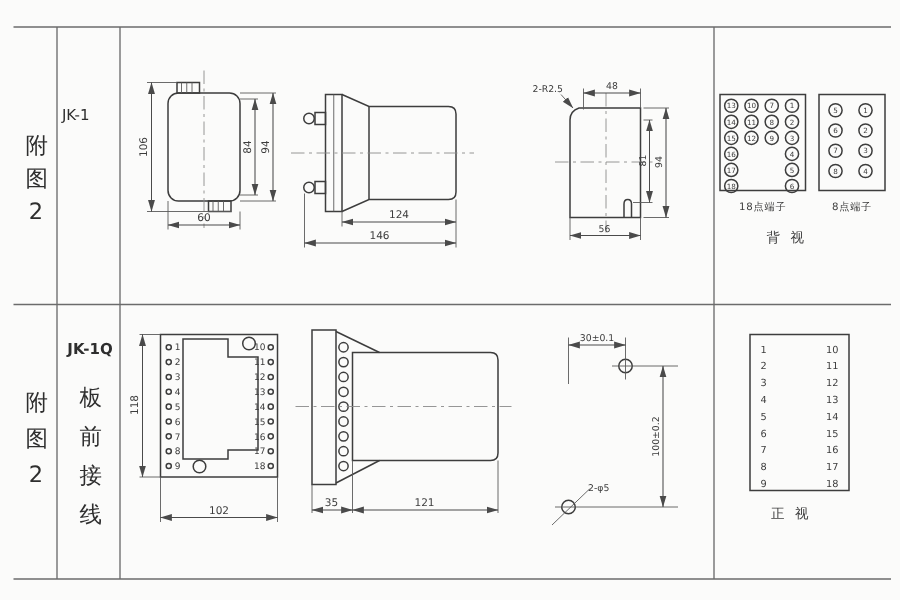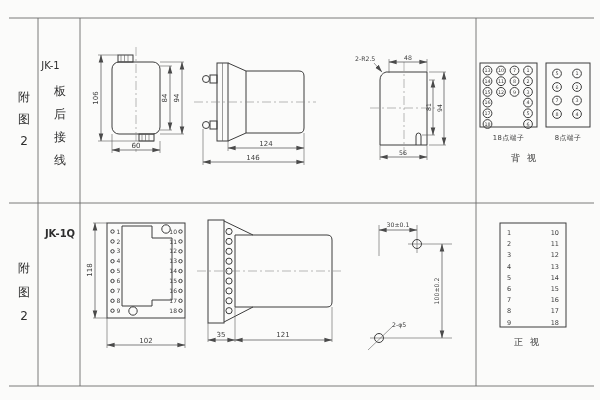--- a/index.html
+++ b/index.html
@@ -5,21 +5,21 @@
   html,body{margin:0;padding:0;background:#fff;}
   .stage{position:relative;width:600px;height:400px;background:#fbfbfa;overflow:hidden;
          font-family:"DejaVu Sans","Liberation Sans",sans-serif;}
   .stage svg{position:absolute;left:0;top:0;}
   svg text{fill:#3c3c3c;font-family:"DejaVu Sans","Liberation Sans",sans-serif;}
   .obj{fill:none;stroke:#3d3d3d;stroke-width:1;}
   .thin{fill:none;stroke:#5a5a5a;stroke-width:.6;}
   .dim{fill:none;stroke:#4a4a4a;stroke-width:.7;}
   .cl{fill:none;stroke:#8a8a8a;stroke-width:.6;stroke-dasharray:9 3 2 3;}
   .grid{fill:none;stroke:#6b6b6b;stroke-width:.9;}
-  .vlabel{position:absolute;width:14px;color:#2e2e2e;font-size:12px;text-align:center;
+  .vlabel{position:absolute;width:14px;color:#2e2e2e;font-size:15px;text-align:center;
           word-break:break-all;line-height:22px;}
   .hlabel{position:absolute;color:#2e2e2e;font-size:10px;text-align:center;}
   .dimtxt{font-size:7px;}
   .small{font-size:6.2px;}
   .cap{font-size:6.8px;letter-spacing:.5px;}
   .viewcap{font-size:9px;letter-spacing:7px;}
 </style>
 </head>
 <body>
 
@@ -311,18 +311,18 @@
           <text x="559" y="291" text-anchor="end" font-size="6.5">15</text>
           <text x="559" y="302.2" text-anchor="end" font-size="6.5">16</text>
           <text x="559" y="313.4" text-anchor="end" font-size="6.5">17</text>
           <text x="559" y="324.6" text-anchor="end" font-size="6.5">18</text>
         </g>
       <text class="viewcap" x="530" y="345" text-anchor="middle">正视</text>
     </g>
   </svg>
 
   <div class="vlabel" style="left:17px;top:86px;">附图2</div>
-  <div class="hlabel" style="left:40px;top:60px;width:21px;">JK-1</div>
-  <div class="vlabel" style="left:53px;top:80px;line-height:23px;">板后接线</div>
+  <div class="hlabel" style="left:40px;top:72px;width:21px;">JK-1</div>
 
   <div class="vlabel" style="left:17px;top:256px;line-height:24px;">附图2</div>
   <div class="hlabel" style="left:38px;top:228px;width:44px;font-weight:bold;">JK-1Q</div>
+  <div class="vlabel" style="left:53px;top:252px;line-height:26px;">板前接线</div>
 </div>
 
 </body></html>

